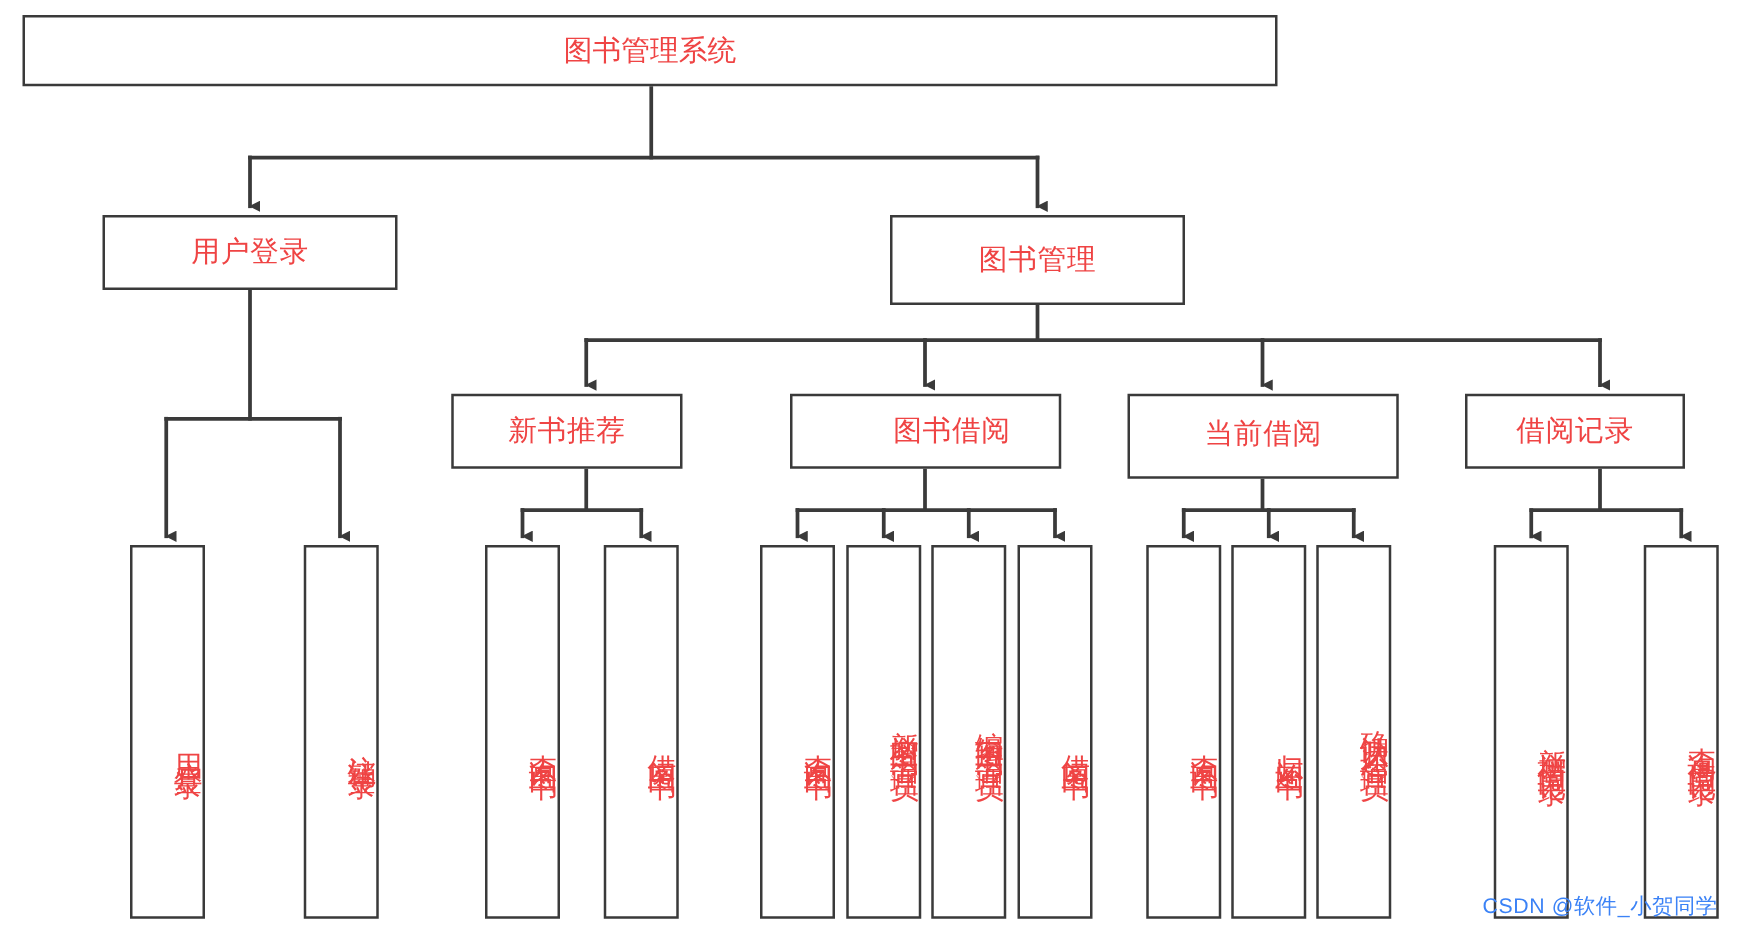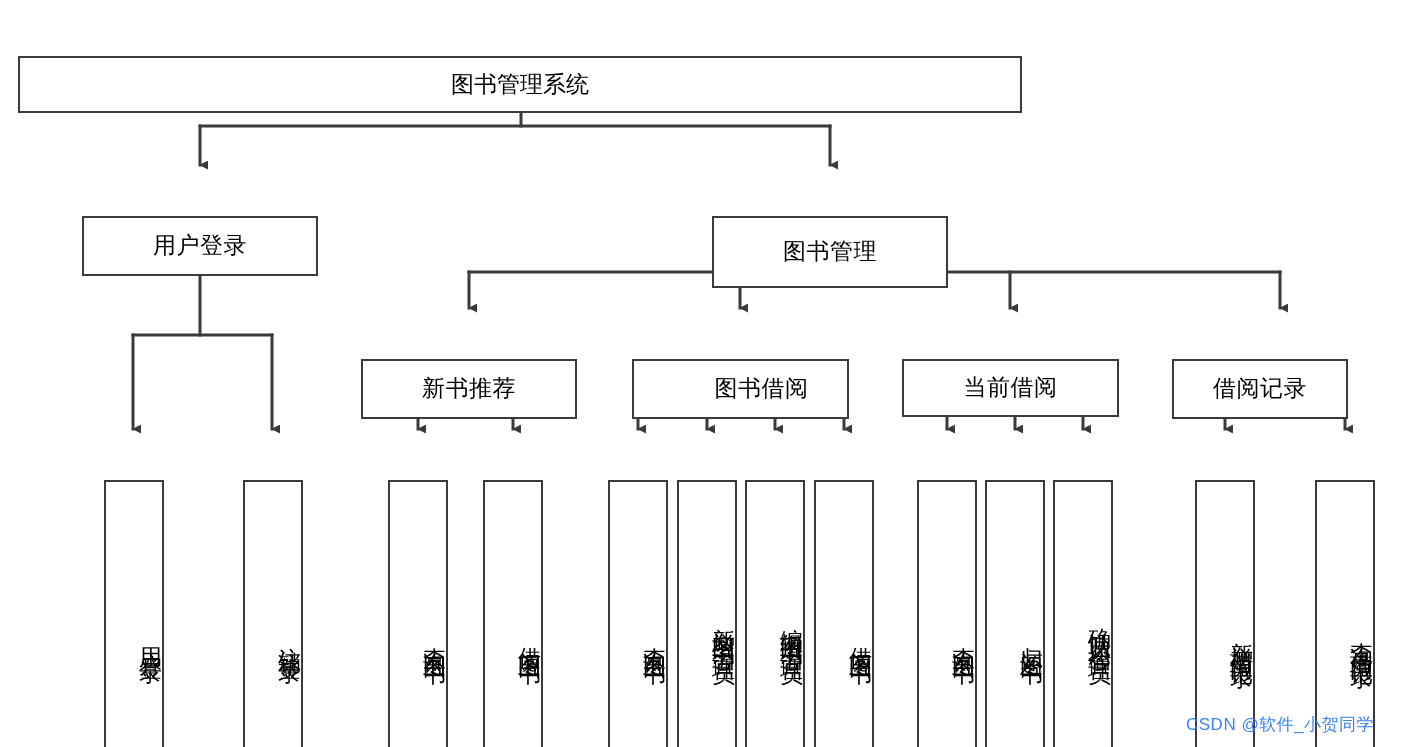--- a/index.html
+++ b/index.html
@@ -25,24 +25,23 @@
     height: 747px;
   }
   .node {
     position: absolute;
     box-sizing: border-box;
     background: #ffffff;
     border: 2.5px solid #3a3a3a;
     display: flex;
     align-items: center;
     justify-content: center;
-    color: #000000;
+    color: #ef4444;
     text-align: center;
     line-height: 1.18;
-    margin-top: 44px;
   }
   .node-h {
     font-size: 23px;
     letter-spacing: 0.5px;
   }
   .node-root {
     font-size: 23px;
   }
   .node-leaf {
     writing-mode: vertical-rl;
@@ -128,27 +127,27 @@
     <span>图书管理系统</span>
   </div>
 
   <div class="node node-h" style="left:82px; top:172px; width:236px; height:60px;">
     <span>用户登录</span>
   </div>
   <div class="node node-h" style="left:712px; top:172px; width:236px; height:72px;">
     <span>图书管理</span>
   </div>
 
-  <div class="node node-h" style="left:361px; top:315px; width:216px; height:60px;">
+  <div class="node node-h" style="left:361px; top:315px; width:185px; height:60px;">
     <span>新书推荐</span>
   </div>
   <div class="node node-h" style="left:632px; top:315px; width:217px; height:60px;padding-left:42px;">
     <span>图书借阅</span>
   </div>
-  <div class="node node-h" style="left:902px; top:315px; width:217px; height:58px;">
+  <div class="node node-h" style="left:902px; top:315px; width:217px; height:68px;font-family:Liberation Mono, monospace;">
     <span>当前借阅</span>
   </div>
   <div class="node node-h" style="left:1172px; top:315px; width:176px; height:60px;text-align:center;">
     <span>借阅记录</span>
   </div>
 
   <div class="node node-leaf" style="left:104px; top:436px; width:60px; height:299px;">
     <span>用户登录</span>
   </div>
   <div class="node node-leaf" style="left:243px; top:436px; width:60px; height:299px;">

